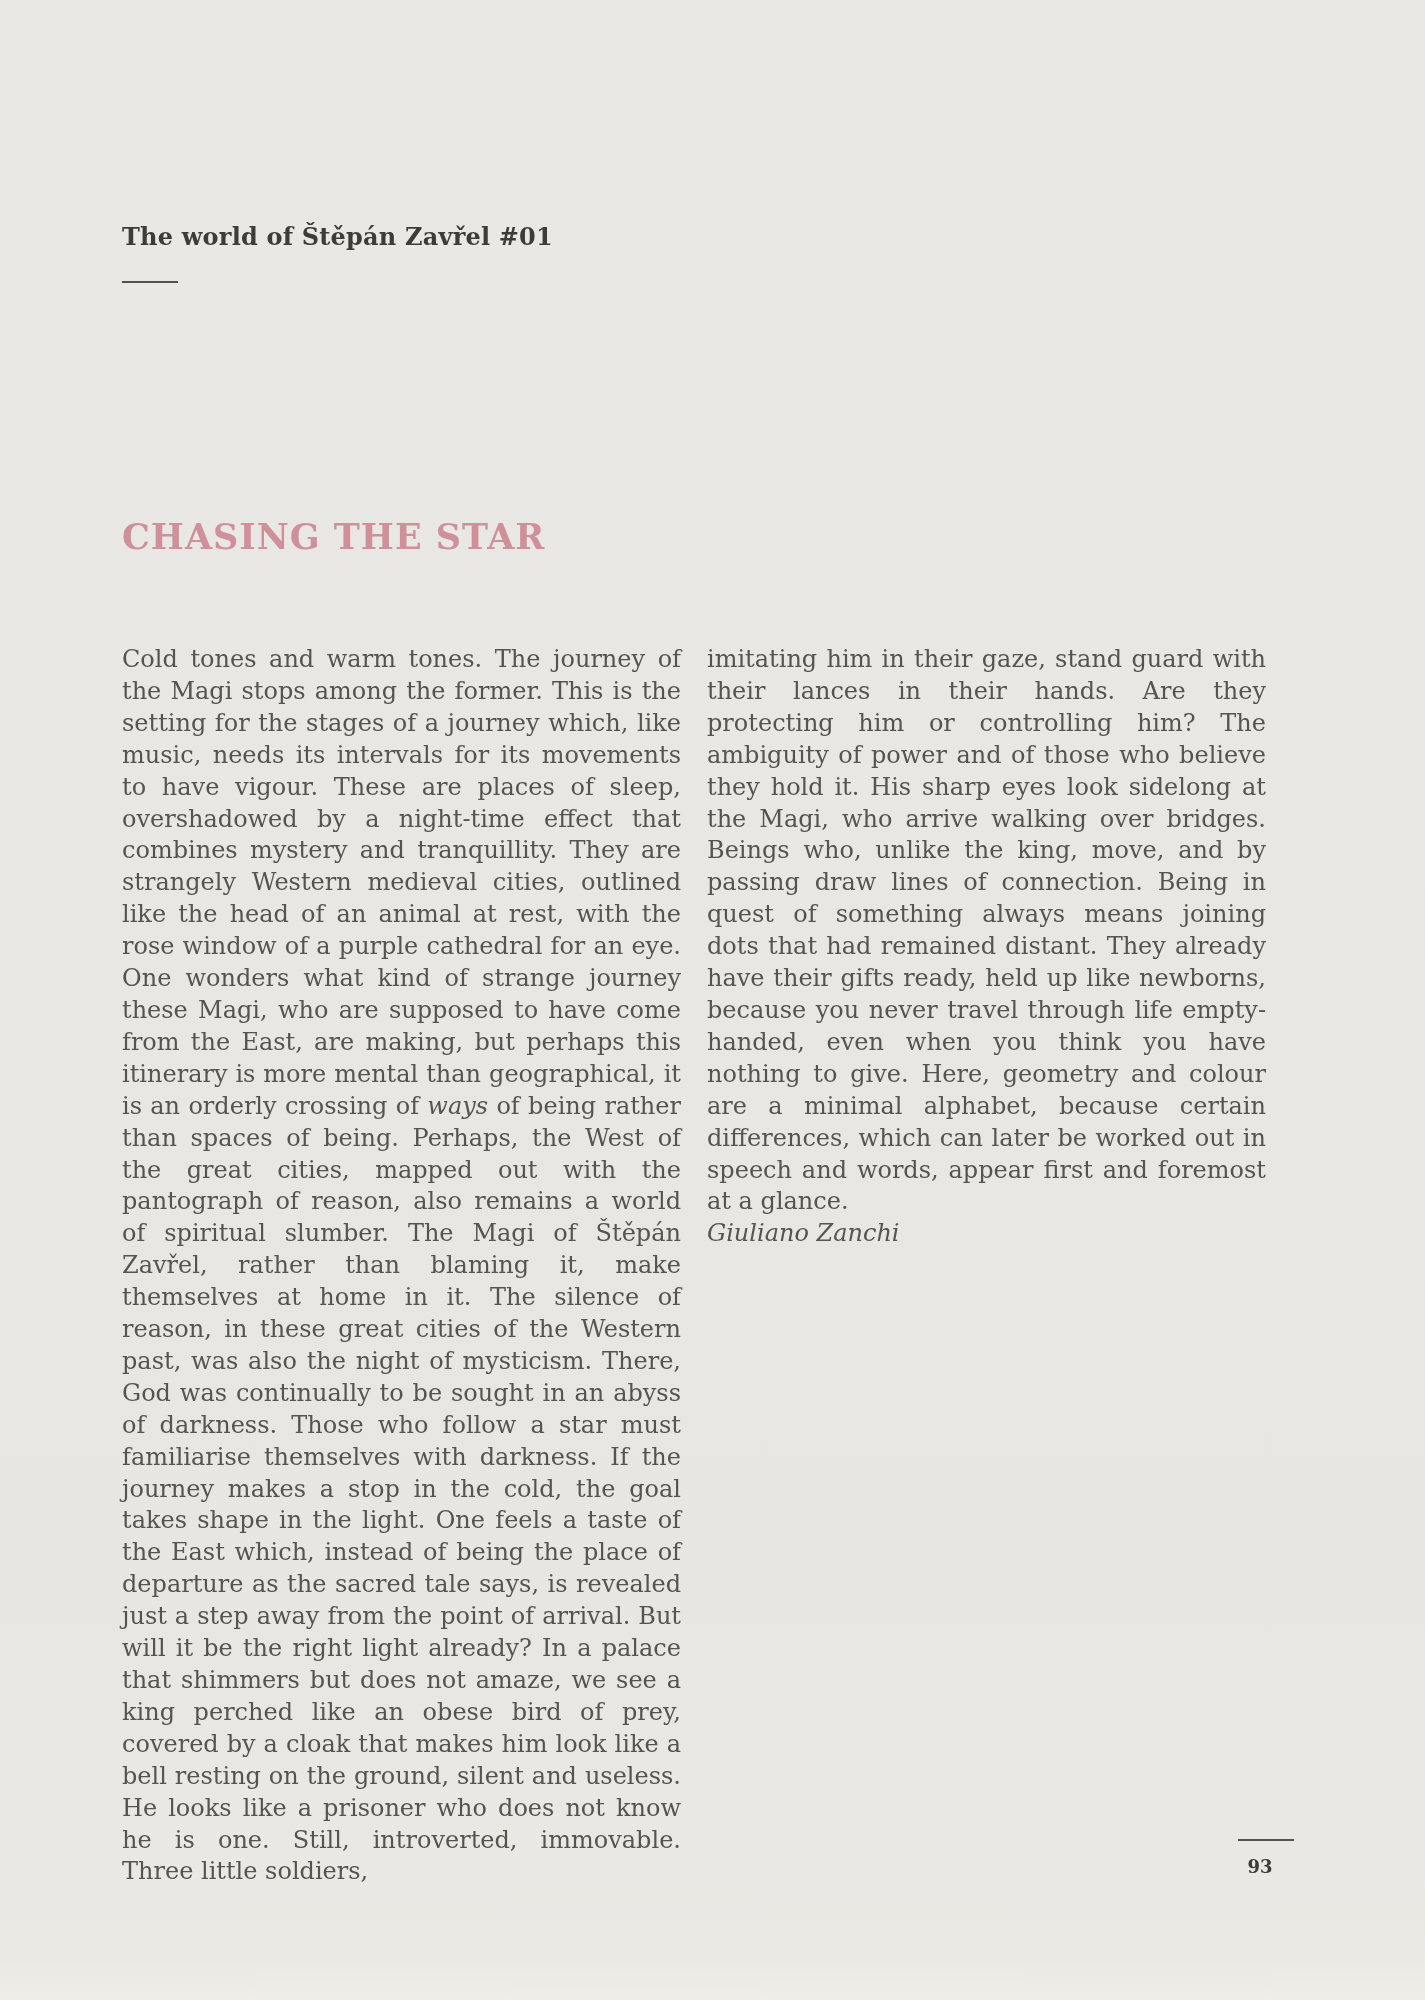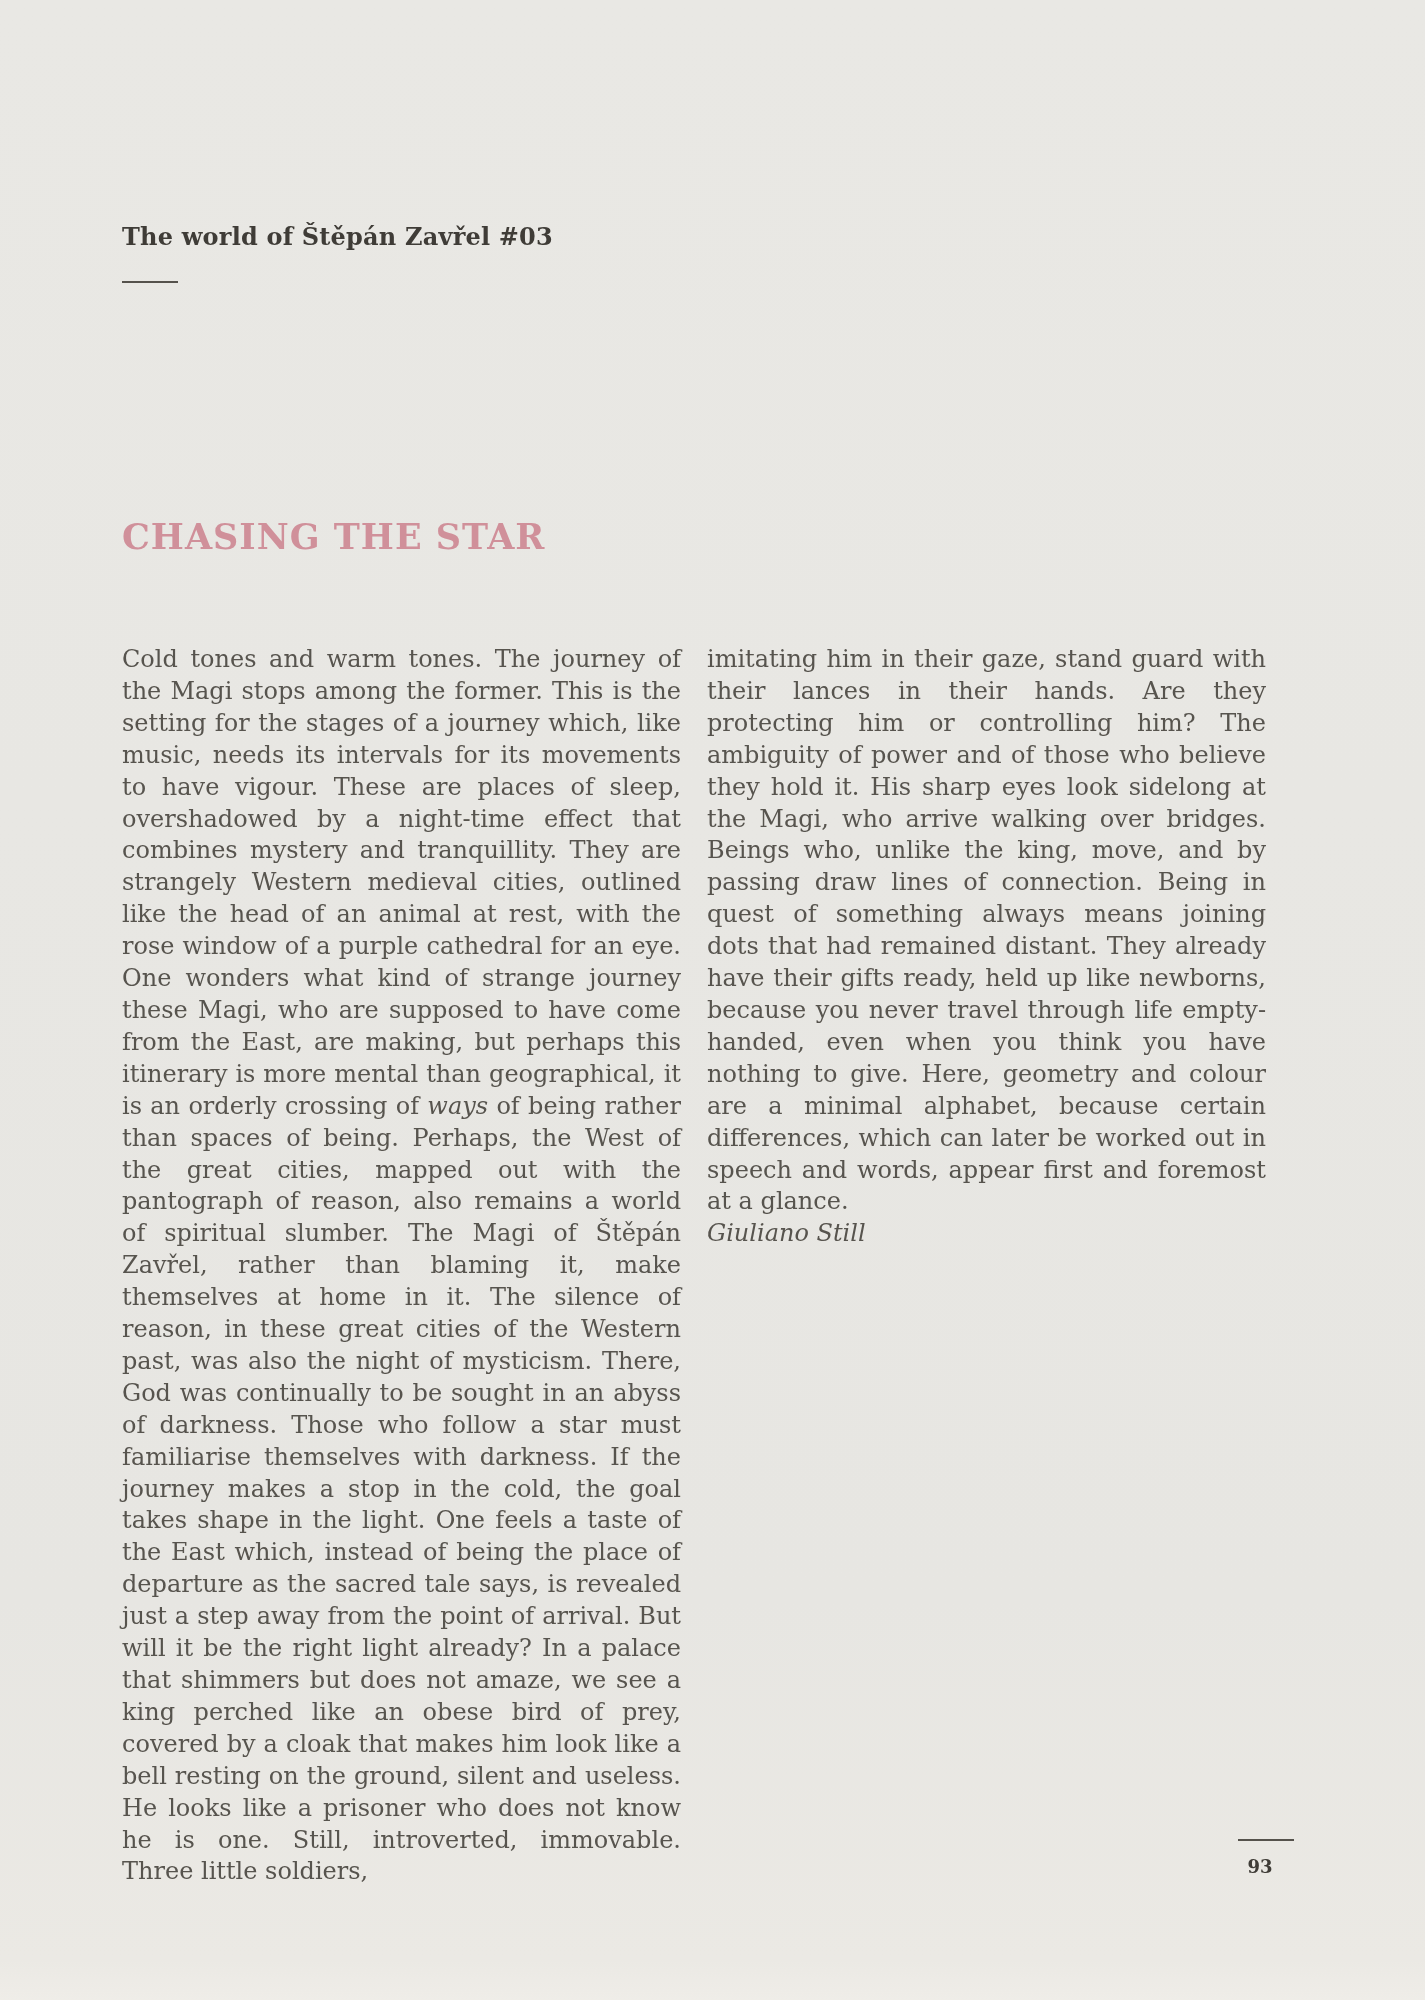--- a/index.html
+++ b/index.html
@@ -84,35 +84,35 @@
     font-size: 18px;
     font-weight: bold;
     color: #3f3c37;
   }
 </style>
 </head>
 <body>
 
 <div class="page">
 
-  <div class="series-label">The world of Štěpán Zavřel #03</div>
+  <div class="series-label">The world of Štěpán Zavřel #01</div>
 
   <div class="series-rule"></div>
 
   <div class="page-title">CHASING THE STAR</div>
 
   <div class="columns">
 
     <div class="column">
       <p><span>Cold tones and warm tones. The journey of the Magi stops among the former. This is the setting for the stages of a journey which, like music, needs its intervals for its movements to have vigour. These are places of sleep, overshadowed by a night-time effect that combines mystery and tranquillity. They are strangely Western medieval cities, outlined like the head of an animal at rest, with the rose window of a purple cathedral for an eye. One wonders what kind of strange journey these Magi, who are supposed to have come from the East, are making, but perhaps this itinerary is more mental than geographical, it is an orderly crossing of </span><span class="italic-word">ways</span><span> of being rather than spaces of being. Perhaps, the West of the great cities, mapped out with the pantograph of reason, also remains a world of spiritual slumber. The Magi of Štěpán Zavřel, rather than blaming it, make themselves at home in it. The silence of reason, in these great cities of the Western past, was also the night of mysticism. There, God was continually to be sought in an abyss of darkness. Those who follow a star must familiarise themselves with darkness. If the journey makes a stop in the cold, the goal takes shape in the light. One feels a taste of the East which, instead of being the place of departure as the sacred tale says, is revealed just a step away from the point of arrival. But will it be the right light already? In a palace that shimmers but does not amaze, we see a king perched like an obese bird of prey, covered by a cloak that makes him look like a bell resting on the ground, silent and useless. He looks like a prisoner who does not know he is one. Still, introverted, immovable. Three little soldiers,</span></p>
     </div>
 
     <div class="column">
       <p>imitating him in their gaze, stand guard with their lances in their hands. Are they protecting him or controlling him? The ambiguity of power and of those who believe they hold it. His sharp eyes look sidelong at the Magi, who arrive walking over bridges. Beings who, unlike the king, move, and by passing draw lines of connection. Being in quest of something always means joining dots that had remained distant. They already have their gifts ready, held up like newborns, because you never travel through life empty-handed, even when you think you have nothing to give. Here, geometry and colour are a minimal alphabet, because certain differences, which can later be worked out in speech and words, appear first and foremost at a glance.</p>
-      <p class="byline">Giuliano Still</p>
+      <p class="byline">Giuliano Zanchi</p>
     </div>
 
   </div>
 
   <div class="pagenum-rule"></div>
 
   <div class="page-number">93</div>
 
 </div>
 

